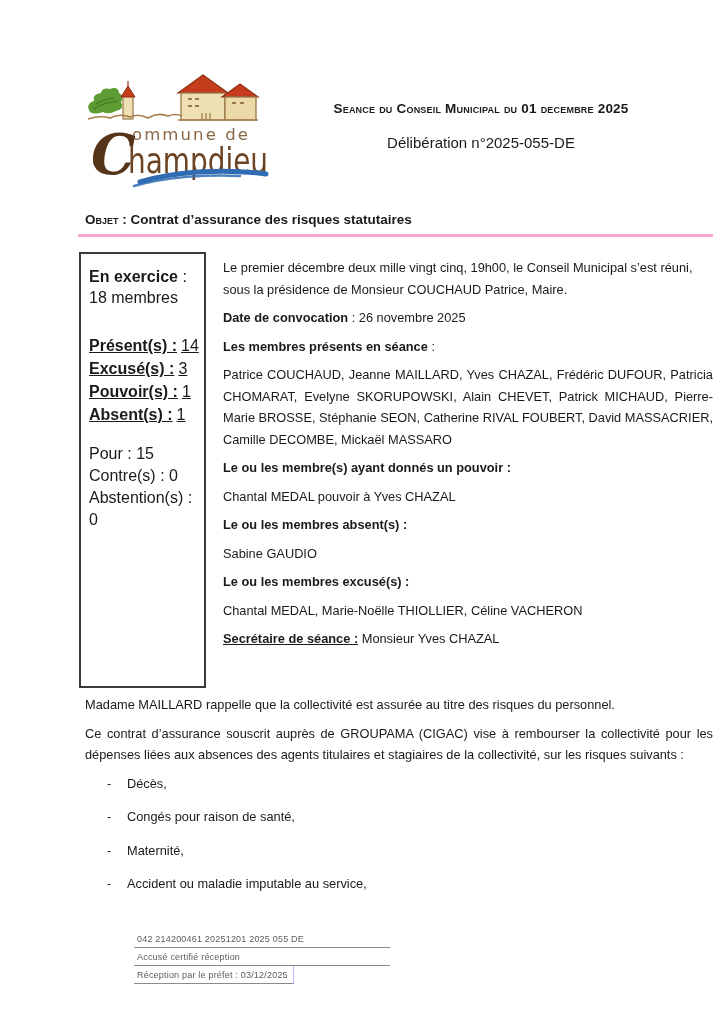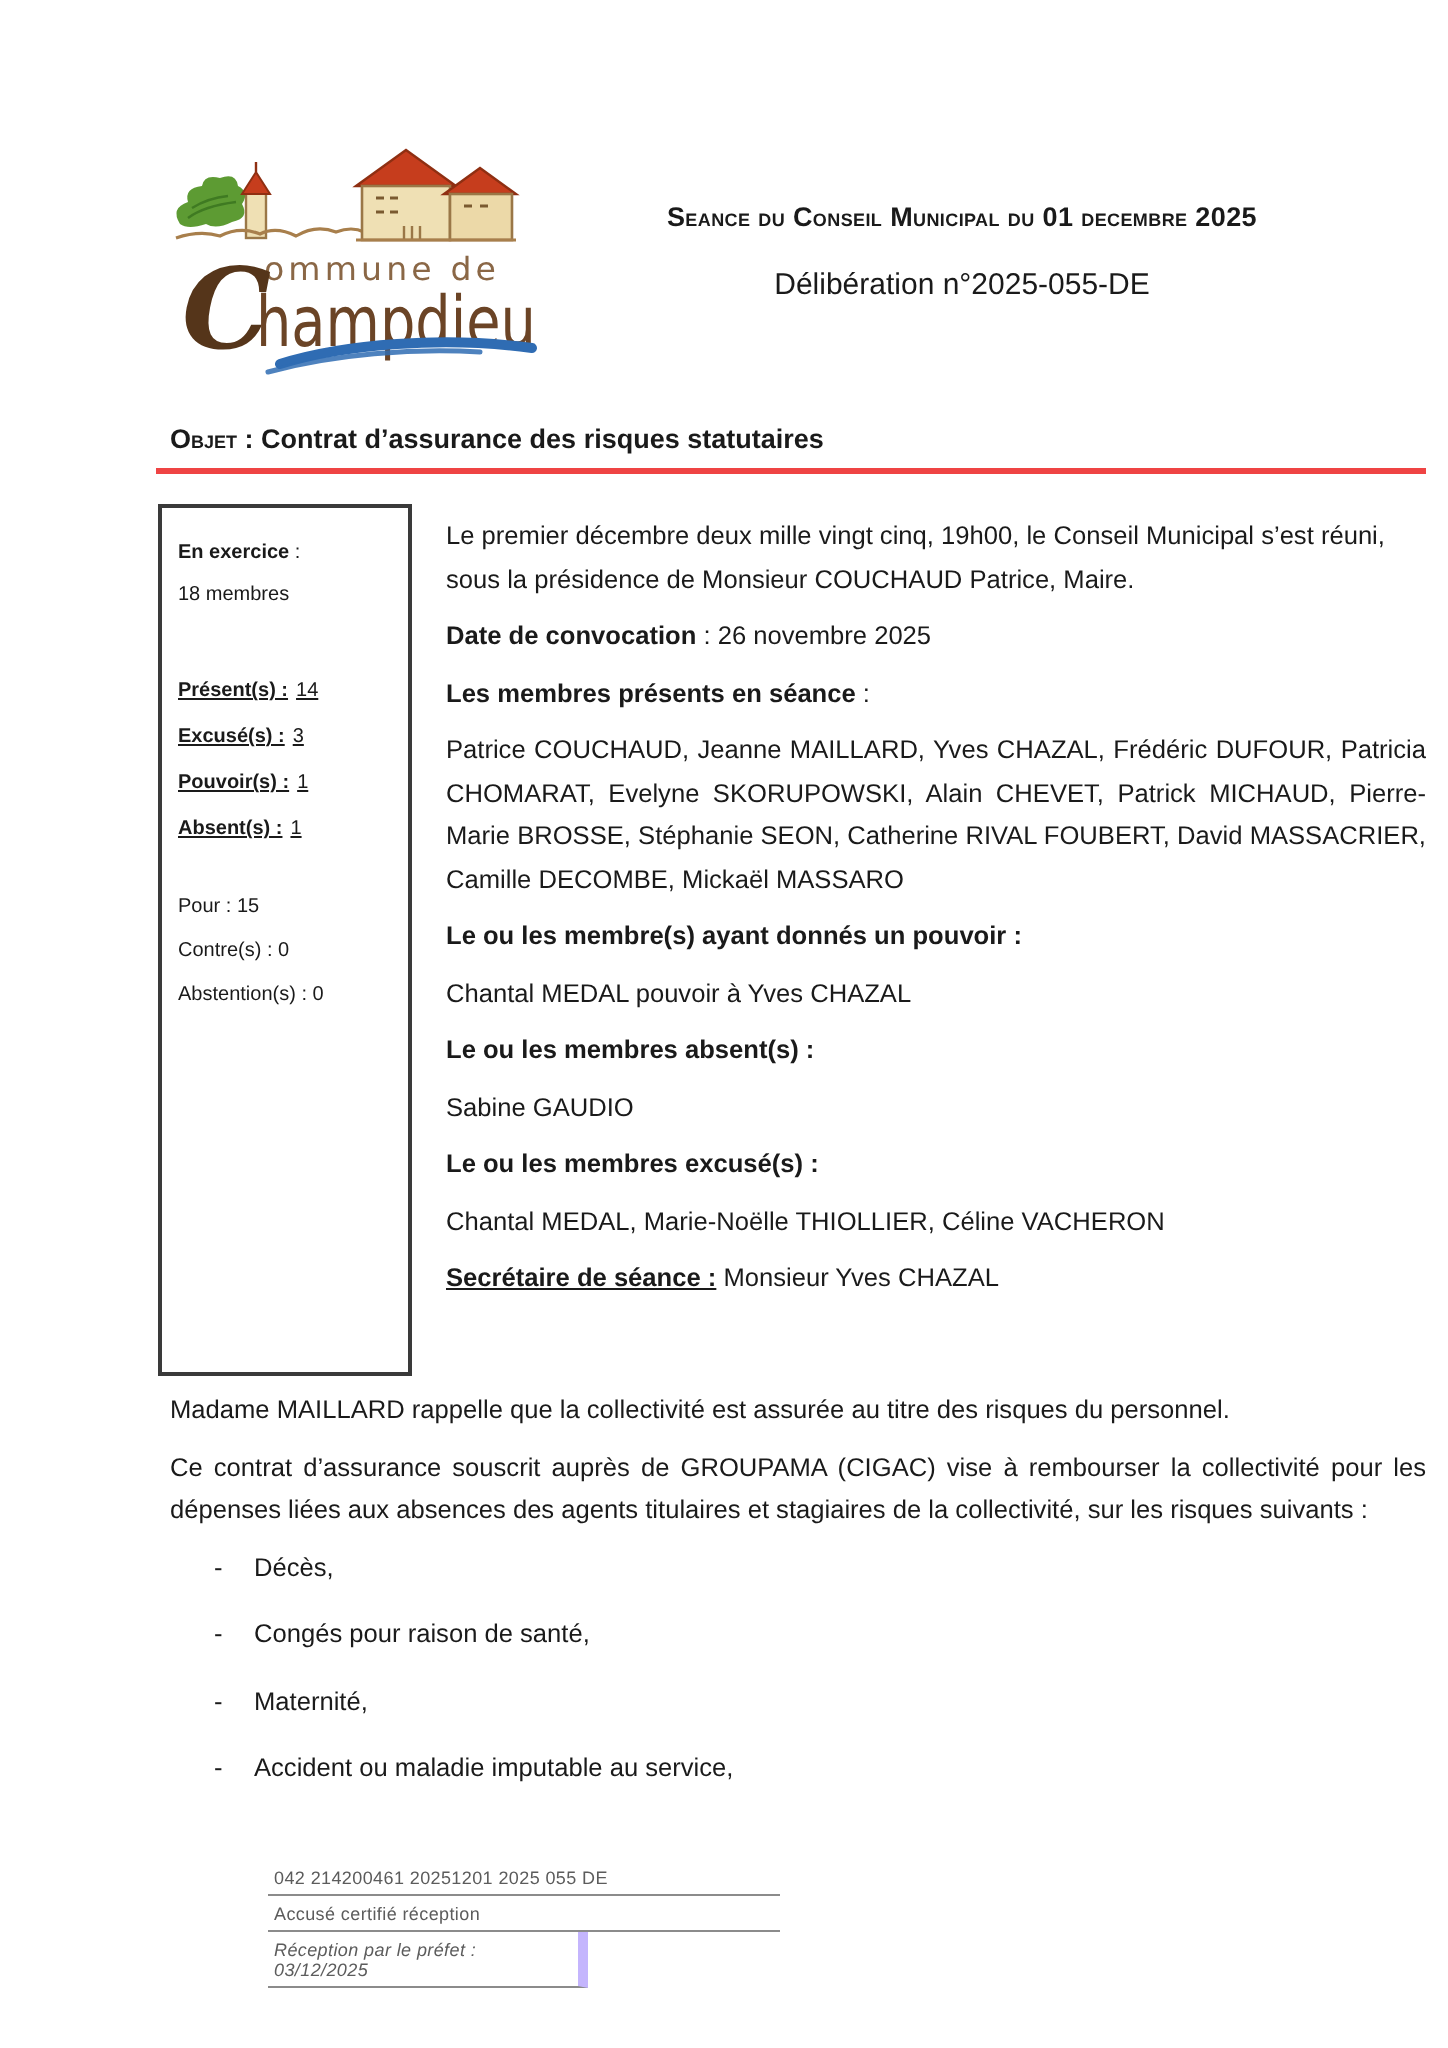--- a/index.html
+++ b/index.html
@@ -15,31 +15,31 @@
 
   
   .header-block { position:absolute; left:295px; top:74px; width:372px; text-align:center; }
   .header-title { font-size:19px; font-weight:700; line-height:20px; letter-spacing:.2px; }
   .header-seance { margin-top:27px; font-size:13.5px; font-weight:700; font-variant:small-caps; letter-spacing:.2px; line-height:16px; }
   .header-delib { margin-top:17px; font-size:15px; font-weight:400; line-height:17px; }
 
   
   .objet {
     position:absolute; left:78px; top:212px; width:635px; box-sizing:border-box;
-    border-bottom:3px solid #ef4444; padding:0 0 7px 7px;
+    border-bottom:3px solid #f9a8d4; padding:0 0 7px 7px;
     font-size:13.5px; font-weight:700;
   }
   .objet-label { font-variant:small-caps; }
 
   
   .columns { position:absolute; left:79px; top:252px; width:634px; display:flex; align-items:flex-start; }
   .vote-box {
     box-sizing:border-box; width:127px; min-height:436px;
     border:2px solid #3a3a3a; padding:12px 5px 0 8px;
-    font-size:10px; line-height:21px;
+    font-size:16px; line-height:21px;
   }
   .vb-counts { margin-top:26px; line-height:23px; }
   .vb-votes  { margin-top:17px; line-height:22px; }
   .vb-label  { font-weight:700; text-decoration:underline; }
   .vb-val    { margin-left:4px;text-decoration:underline; }
 
   .main-col {
     box-sizing:border-box; margin-left:17px; width:490px;
     padding-top:5px; font-size:12.8px; line-height:21.5px;
   }
@@ -54,21 +54,21 @@
   .bullets { margin-top:4px; }
   .bullet { display:flex; margin-bottom:12px; padding-left:22px; }
   .bullet .dash { width:20px; flex:0 0 20px; }
 
   
   .stamp {
     position:absolute; left:134px; top:930px; width:256px;
     font-size:9px; line-height:10px; color:#5c5c5c; letter-spacing:.2px;
   }
   .stamp-row { padding:3.5px 2px 3.5px 3px; border-bottom:1px solid #8b8b8b; }
-  .stamp-row.boxed { width:160px; box-sizing:border-box; border-right:5px solid #c4b5fd;font-style:italic; }
+  .stamp-row.boxed { width:160px; box-sizing:border-box; border-right:1px solid #c4b5fd; }
 </style>
 </head>
 <body>
 
 <div class="page">
 
   <div class="logo">
     <svg viewBox="0 0 200 134" width="200" height="134">
       <g>
 

